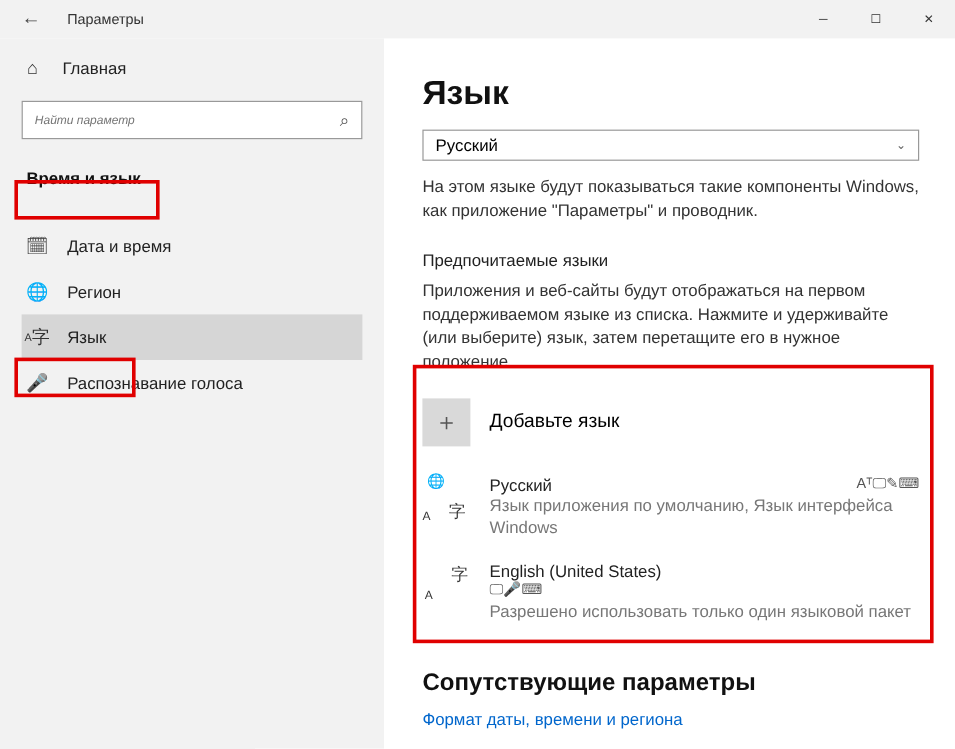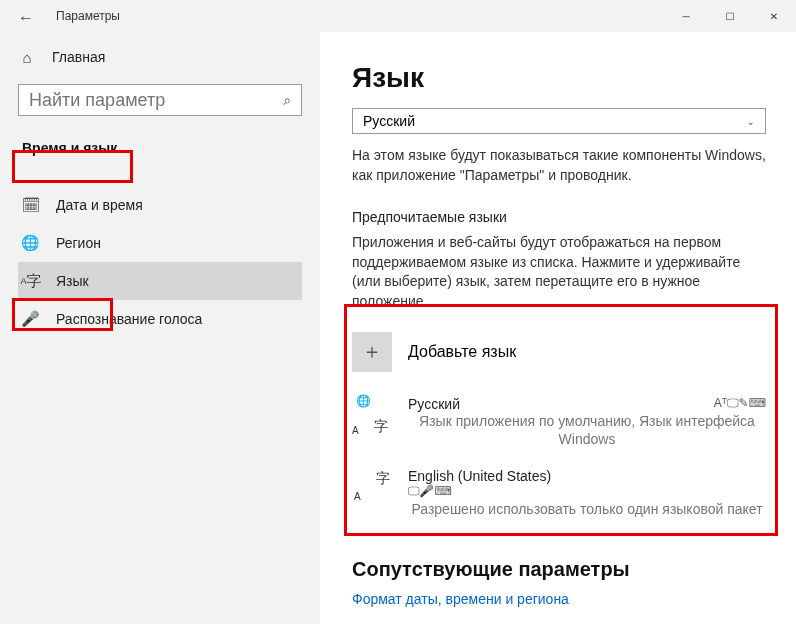--- a/index.html
+++ b/index.html
@@ -6,42 +6,42 @@
     body { background: #fff; width: 796px; height: 624px; overflow: hidden; display: flex; flex-direction: column; }
     .titlebar { height: 32px; display: flex; align-items: center; padding-left: 18px; background: #f2f2f2; }
     .titlebar .back { width: 20px; font-size: 16px; color: #444; }
     .titlebar .title { margin-left: 18px; font-size: 12px; color: #333; }
     .win-controls { margin-left: auto; display: flex; }
     .win-btn { width: 44px; height: 32px; display: flex; align-items: center; justify-content: center; color: #333; font-size: 10px; }
     .body { display: flex; flex: 1; }
     .sidebar { width: 320px; background: #f2f2f2; padding: 16px 18px 0 18px; }
     .home { display: flex; align-items: center; gap: 16px; font-size: 14px; color: #222; margin-bottom: 18px; cursor: pointer; }
     .searchbox { display: flex; align-items: center; border: 1px solid #999; background: #fff; height: 32px; padding: 0 10px; margin-bottom: 18px; }
-    .searchbox input { flex: 1; border: none; outline: none; font-size: 18px; background: transparent; }
+    .searchbox input { flex: 1; border: none; outline: none; font-size: 10px; background: transparent; font-style: italic; }
     .searchbox .mag { font-size: 14px; color: #555; }
     .category { font-size: 14px; font-weight: 600; color: #111; padding: 6px 4px; display: inline-block; }
     .nav { margin-top: 24px; }
     .nav-item { display: flex; align-items: center; gap: 16px; padding: 10px 4px; font-size: 14px; color: #222; cursor: pointer; }
     .nav-item.selected { background: #d6d6d6; }
     .icon { width: 18px; height: 18px; display: inline-flex; align-items: center; justify-content: center; font-size: 15px; color: #333; }
     .main { flex: 1; padding: 30px 30px 0 32px; overflow: hidden; }
     .main h1 { font-size: 28px; font-weight: 600; color: #111; margin-bottom: 14px; }
     .dropdown { display: flex; align-items: center; justify-content: space-between; border: 1px solid #999; padding: 4px 10px; font-size: 14px; margin-bottom: 12px; cursor: pointer; }
     .dropdown .chev { color: #666; font-size: 10px; }
     .desc { font-size: 14px; color: #333; margin-bottom: 24px; line-height: 1.4; }
     .section-title { font-size: 14px; font-weight: 400; color: #222; margin-bottom: 8px; }
     .section-desc { font-size: 14px; color: #333; margin-bottom: 14px; line-height: 1.4; }
     .lang-list { }
     .add-lang { display: flex; align-items: center; gap: 16px; padding: 6px 0 14px 0; cursor: pointer; }
     .plus-btn { width: 40px; height: 40px; background: #d9d9d9; display: flex; align-items: center; justify-content: center; font-size: 20px; color: #555; }
     .lang-item { display: flex; gap: 16px; padding: 10px 0; }
     .lang-glyph { width: 40px; height: 40px; display: flex; align-items: center; justify-content: center; font-size: 18px; color: #333; position: relative; flex-shrink: 0; }
     .lang-info { flex: 1; }
     .lang-info .name { font-size: 14px; color: #222; }
-    .lang-info .sub { font-size: 14px; color: #777; line-height: 1.3; text-align: center; }
+    .lang-info .sub { font-size: 14px; color: #777; line-height: 1.3; }
     .lang-icons { display: flex; color: #555; font-size: 12px; height: 16px; }
     .related-title { font-size: 20px; font-weight: 600; margin-top: 30px; margin-bottom: 10px; color: #111; }
     .related-link { font-size: 14px; color: #0066cc; cursor: pointer; }
     .hl-red { position: absolute; border: 3px solid #e00000; pointer-events: none; }
     .hl1 { left: 12px; top: 150px; width: 121px; height: 33px; }
     .hl2 { left: 12px; top: 298px; width: 101px; height: 33px; }
     .hl3 { left: 344px; top: 304px; width: 434px; height: 232px; }
   </style>
 </head>
 <body>

